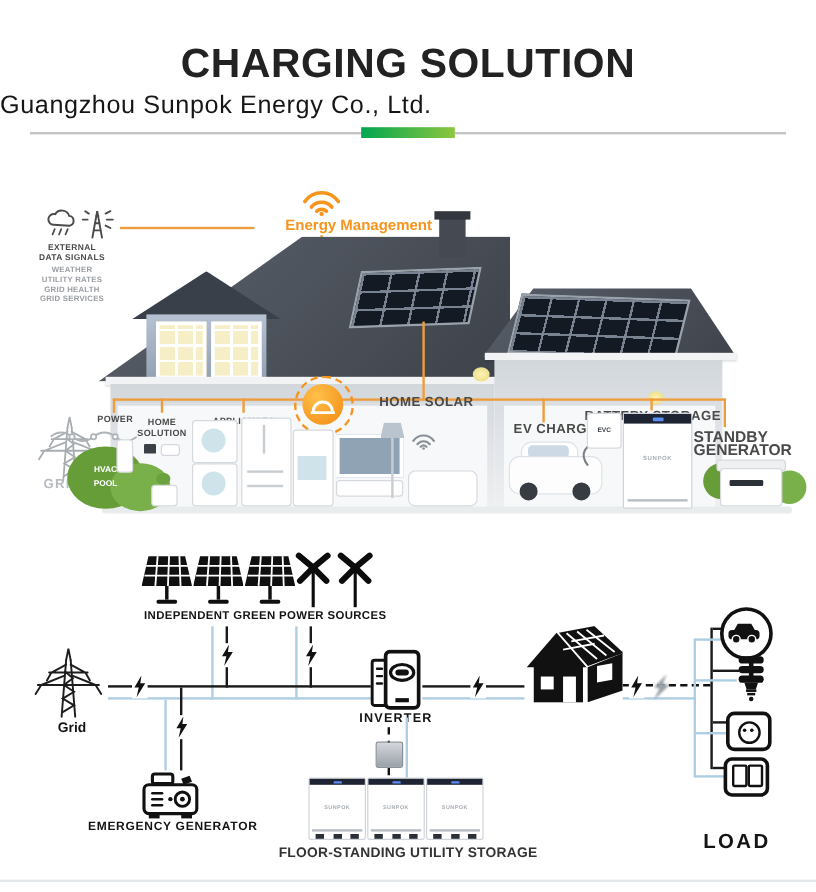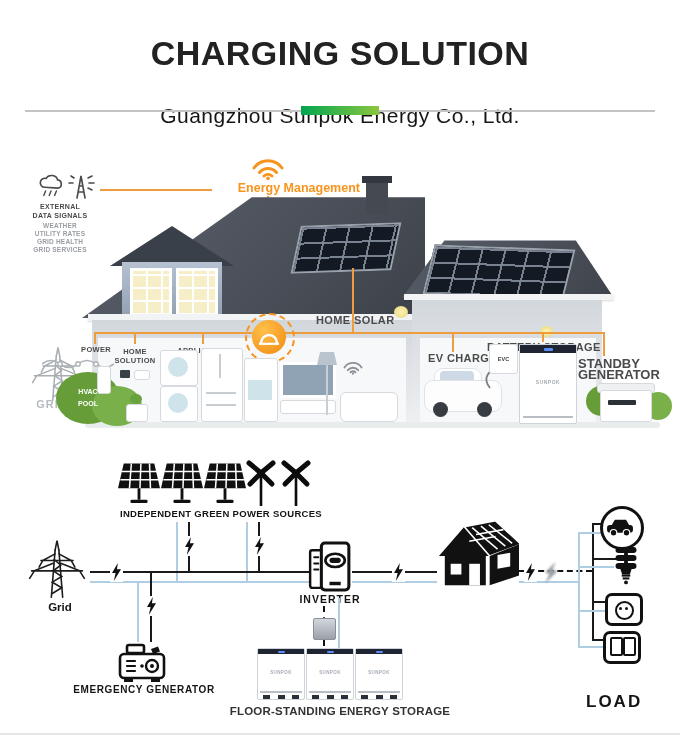--- a/index.html
+++ b/index.html
@@ -2,21 +2,21 @@
 <html><head>
 <meta charset="utf-8">
 <style>
   html,body{margin:0;padding:0;background:#fff;}
   .page{position:relative;width:680px;height:743px;background:#fff;overflow:hidden;
         font-family:"Liberation Sans","DejaVu Sans",sans-serif;}
   .abs{position:absolute;}
   
   .title{left:0;top:34px;width:680px;text-align:center;font-size:34px;font-weight:bold;
          color:#222;letter-spacing:.5px;}
-  .subtitle{left:0;top:76px;width:680px;text-align:center;font-size:21px;color:#161616;letter-spacing:.5px;margin-top:28px;}
+  .subtitle{left:0;top:76px;width:680px;text-align:left;font-size:21px;color:#161616;letter-spacing:.5px;}
   .hline{height:2px;background:#c4c4c4;}
   .greenbar{left:301px;top:106px;width:78px;height:9px;background:linear-gradient(90deg,#00a651,#8cc63f);}
   
   .lbl{font-size:7.5px;font-weight:bold;color:#4a4a4a;letter-spacing:.3px;text-align:center;line-height:9px;}
   .biglbl{font-size:11px;font-weight:bold;color:#4a4a4a;letter-spacing:.4px;}
   .oline{background:#ee9d3e;}
   .extitem{font-size:6.5px;color:#9a9ea3;letter-spacing:.2px;line-height:7.5px;text-align:center;font-weight:bold;}
   
   .roof-main{left:82px;top:196px;width:343px;height:122px;
      clip-path:polygon(0 100%,49.5% 1%,100% 1%,100% 100%);
@@ -247,21 +247,21 @@
 
     <div class="abs" style="left:245px;top:313px;width:46px;height:46px;border:2px dashed #f7941d;border-radius:50%"></div>
     <div class="abs" style="left:252px;top:320px;width:34px;height:34px;border-radius:50%;background:radial-gradient(circle at 35% 30%,#ffc04a,#f28a12)"></div>
     <svg class="abs" style="left:258px;top:329px;width:22px;height:16px">
         <use href="#sym-home"></use>
       </svg>
 
     <div class="abs lbl" style="left:76px;top:345px;width:40px">POWER</div>
     <div class="abs lbl" style="left:108px;top:347px;width:54px">HOME SOLUTION</div>
     <div class="abs lbl" style="left:170px;top:346px;width:66px">APPLIANCES</div>
-    <div class="abs biglbl" style="left:316px;top:314px">HOME SOLAR</div>
+    <div class="abs biglbl" style="left:316px;top:329px">HOME SOLAR</div>
     <div class="abs biglbl" style="left:428px;top:352px">EV CHARGING</div>
     <div class="abs biglbl" style="left:487px;top:341px">BATTERY STORAGE</div>
     <div class="abs" style="left:578px;top:358px;width:82px;font-size:13px;font-weight:bold;color:#4a4a4a;line-height:11px">STANDBY GENERATOR</div>
 
     <div class="abs" style="left:120px;top:370px;width:10px;height:8px;background:#3b4048;border-radius:1px"></div>
     <div class="abs whitebox" style="left:134px;top:370px;width:14px;height:8px"></div>
     <div class="abs bush" style="left:130px;top:394px;width:12px;height:10px;background:#6aa23f"></div>
     <div class="abs whitebox" style="left:126px;top:404px;width:20px;height:16px"></div>
     <div class="abs whitebox" style="left:160px;top:350px;width:36px;height:34px"></div>
     <div class="abs" style="left:168px;top:357px;width:20px;height:20px;border-radius:50%;background:#cfe4ea"></div>
@@ -447,17 +447,17 @@
     </div>
     <div class="abs cab" style="left:355px;top:648px;width:46px;height:50px">
       <div class="cab-top" style="height:5px"></div>
       <div class="cab-dot" style="left:20px;top:1.5px;width:7px;height:2px"></div>
       <div class="cab-brand" style="top:21px;font-size:4.5px;letter-spacing:.4px">SUNPOK</div>
       <div class="cab-base" style="bottom:6px"></div>
       <div class="foot" style="left:5px;bottom:0;width:7px;height:4px"></div>
       <div class="foot" style="left:20px;bottom:0;width:7px;height:4px"></div>
       <div class="foot" style="left:34px;bottom:0;width:7px;height:4px"></div>
     </div>
-    <div class="abs slbl" style="left:222px;top:705px;width:236px;font-size:11.5px;color:#333;letter-spacing:.2px">FLOOR-STANDING ENERGY STORAGE</div>
+    <div class="abs slbl" style="left:222px;top:705px;width:236px;font-size:11.5px;color:#333;letter-spacing:.2px">FLOOR-STANDING UTILITY STORAGE</div>
   </div>
 
   <div class="abs" style="left:0;top:733px;width:680px;height:2px;background:#e3e6e9"></div>
 </div>
 
 </body></html>

